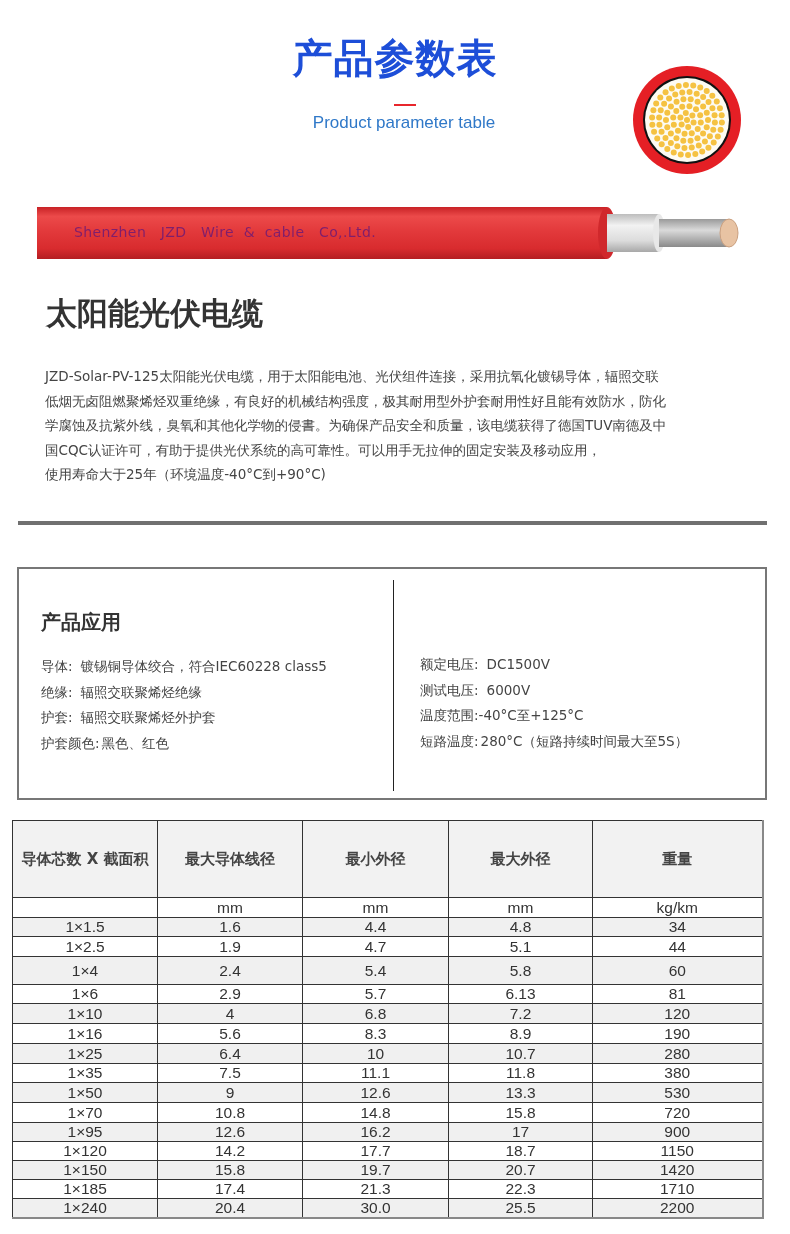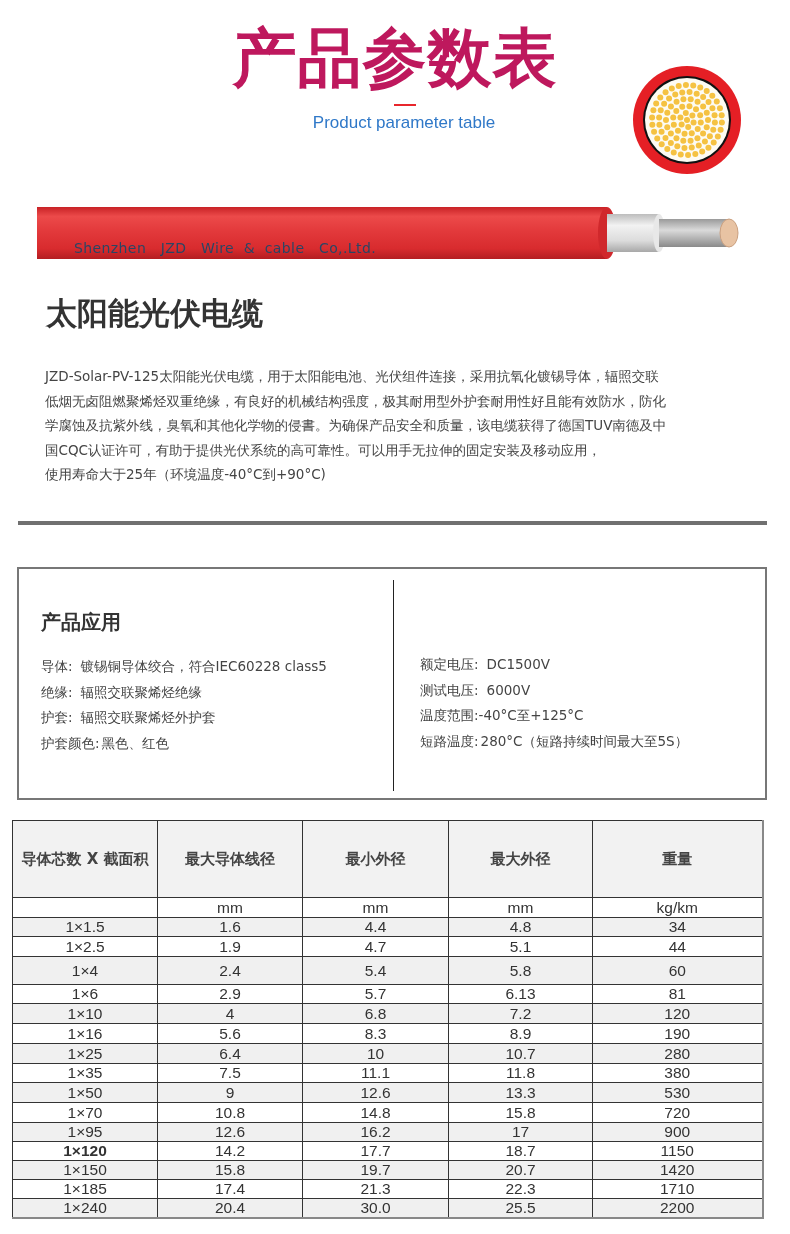--- a/index.html
+++ b/index.html
@@ -1,29 +1,29 @@
 <!DOCTYPE html>
 <html><head>
 <meta charset="utf-8">
 <style>
   * { box-sizing: border-box; margin: 0; padding: 0; }
   html, body { width: 790px; height: 1234px; background: #ffffff; overflow: hidden; }
   body { position: relative; font-family: "DejaVu Sans", "Liberation Sans", sans-serif; color: #333; }
 
   .main-title { position: absolute; left: 0; top: 22px; width: 790px; text-align: center;
-    font-size: 64px; font-weight: bold; color: #be185d; letter-spacing: 1px; line-height: 72px; }
+    font-size: 40px; font-weight: bold; color: #1d4ed8; letter-spacing: 1px; line-height: 72px; }
   .title-underline { position: absolute; left: 394px; top: 104px; width: 22px; height: 2px; background: #e8262c; }
   .subtitle { position: absolute; left: 0; top: 112px; width: 808px; text-align: center;
     font-family: "Liberation Sans", sans-serif; font-size: 17px; color: #2f78c8; line-height: 22px; }
 
   .cross-section { position: absolute; left: 632px; top: 65px; width: 110px; height: 110px; }
 
   .cable-img { position: absolute; left: 37px; top: 205px; width: 710px; height: 58px; }
-  .cable-print { position: absolute; left: 74px; top: 236px; height: 24px; line-height: 24px;
-    font-family: "DejaVu Sans", sans-serif; font-size: 14px; color: #0c4a6e; white-space: pre; letter-spacing: 0.4px; opacity: 0.85; }
+  .cable-print { position: absolute; left: 74px; top: 220px; height: 24px; line-height: 24px;
+    font-family: "DejaVu Sans", sans-serif; font-size: 14px; color: #701a75; white-space: pre; letter-spacing: 0.4px; opacity: 0.85; }
 
   .section-title { position: absolute; left: 46px; top: 292px; font-size: 31px; font-weight: bold; color: #333; line-height: 42px; }
 
   .description { position: absolute; left: 45px; top: 364px; width: 702px; font-size: 13.5px; line-height: 24.5px; color: #444; }
   .description p { white-space: nowrap; }
 
   .divider { position: absolute; left: 18px; top: 521px; width: 749px; height: 4px; background: #707070; }
 
   .app-box { position: absolute; left: 17px; top: 567px; width: 750px; height: 233px; border: 2px solid #777; background: #fff; }
   .app-vline { position: absolute; left: 374px; top: 11px; width: 1px; height: 211px; background: #222; }
@@ -306,21 +306,21 @@
         <td style="height: 20px;">720</td>
       </tr>
       <tr class="data alt">
         <td style="height: 19px;">1×95</td>
         <td style="height: 19px;">12.6</td>
         <td style="height: 19px;">16.2</td>
         <td style="height: 19px;">17</td>
         <td style="height: 19px;">900</td>
       </tr>
       <tr class="data">
-        <td style="height: 19px; font-weight: bold;">1×120</td>
+        <td style="height: 19px;">1×120</td>
         <td style="height: 19px;">14.2</td>
         <td style="height: 19px;">17.7</td>
         <td style="height: 19px;">18.7</td>
         <td style="height: 19px;">1150</td>
       </tr>
       <tr class="data alt">
         <td style="height: 19px;">1×150</td>
         <td style="height: 19px;">15.8</td>
         <td style="height: 17px;">19.7</td>
         <td style="height: 19px;">20.7</td>

